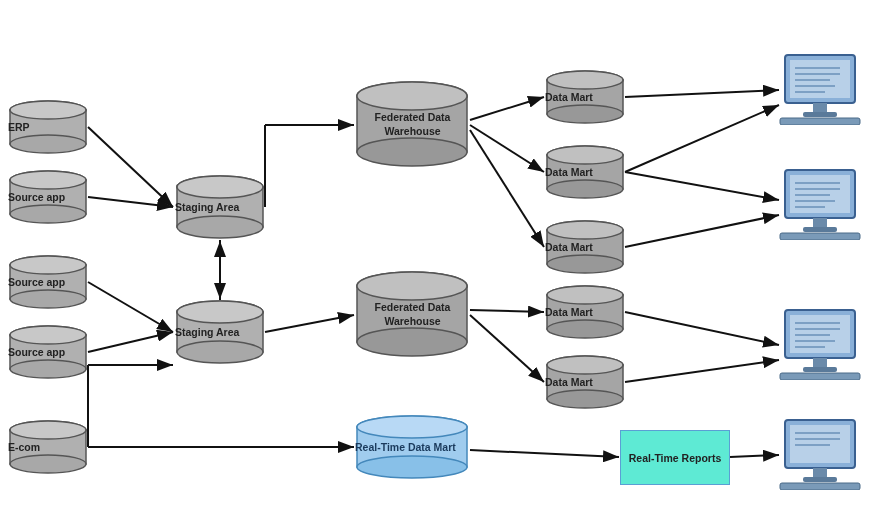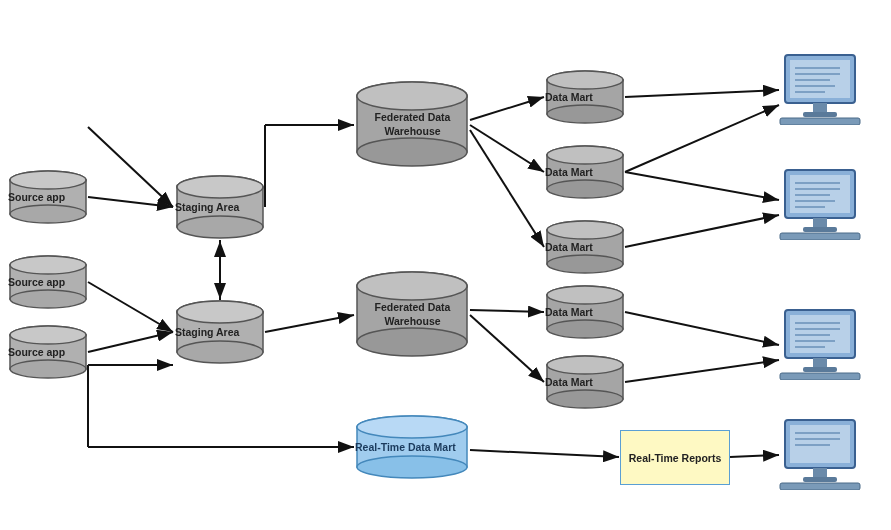--- a/index.html
+++ b/index.html
@@ -45,21 +45,21 @@
     .arrows-svg {
       position: absolute;
       top: 0; left: 0;
       width: 891px;
       height: 530px;
       pointer-events: none;
     }
     
     .rt-box {
       position: absolute;
-      background: #fef9c3;
+      background: #5eead4;
       border: 1.5px solid #5a9fd4;
       display: flex;
       align-items: center;
       justify-content: center;
       text-align: center;
       font-weight: bold;
       font-size: 10.5px;
       color: #222;
     }
   </style>
@@ -116,20 +116,29 @@
 
     <line x1="625" y1="312" x2="779" y2="345" stroke="#111" stroke-width="2" marker-end="url(#arrowhead)"></line>
 
     <line x1="625" y1="382" x2="779" y2="360" stroke="#111" stroke-width="2" marker-end="url(#arrowhead)"></line>
 
     <line x1="470" y1="450" x2="619" y2="457" stroke="#111" stroke-width="2" marker-end="url(#arrowhead)"></line>
 
     <line x1="730" y1="457" x2="779" y2="455" stroke="#111" stroke-width="2" marker-end="url(#arrowhead)"></line>
   </svg>
 
+  <div class="cylinder" style="left:8px;top:100px;width:80px;height:55px;">
+    <svg class="cyl-svg" width="80" height="55">
+      <ellipse cx="40" cy="10" rx="38" ry="9" fill="#a0a0a0" stroke="#555" stroke-width="1.5"></ellipse>
+      <rect x="2" y="10" width="76" height="34" fill="#b0b0b0" stroke="#555" stroke-width="1.5"></rect>
+      <ellipse cx="40" cy="44" rx="38" ry="9" fill="#a8a8a8" stroke="#555" stroke-width="1.5"></ellipse>
+      <ellipse cx="40" cy="10" rx="38" ry="9" fill="#c8c8c8" stroke="#555" stroke-width="1.5"></ellipse>
+    </svg>
+    <span class="cyl-label">ERP</span>
+  </div>
 
   <div class="cylinder" style="left:8px;top:170px;width:80px;height:55px;">
     <svg class="cyl-svg" width="80" height="55">
       <ellipse cx="40" cy="10" rx="38" ry="9" fill="#a0a0a0" stroke="#555" stroke-width="1.5"></ellipse>
       <rect x="2" y="10" width="76" height="34" fill="#b0b0b0" stroke="#555" stroke-width="1.5"></rect>
       <ellipse cx="40" cy="44" rx="38" ry="9" fill="#a8a8a8" stroke="#555" stroke-width="1.5"></ellipse>
       <ellipse cx="40" cy="10" rx="38" ry="9" fill="#c8c8c8" stroke="#555" stroke-width="1.5"></ellipse>
     </svg>
     <span class="cyl-label">Source app</span>
   </div>
@@ -147,20 +156,29 @@
   <div class="cylinder" style="left:8px;top:325px;width:80px;height:55px;">
     <svg class="cyl-svg" width="80" height="55">
       <ellipse cx="40" cy="10" rx="38" ry="9" fill="#a0a0a0" stroke="#555" stroke-width="1.5"></ellipse>
       <rect x="2" y="10" width="76" height="34" fill="#b0b0b0" stroke="#555" stroke-width="1.5"></rect>
       <ellipse cx="40" cy="44" rx="38" ry="9" fill="#a8a8a8" stroke="#555" stroke-width="1.5"></ellipse>
       <ellipse cx="40" cy="10" rx="38" ry="9" fill="#c8c8c8" stroke="#555" stroke-width="1.5"></ellipse>
     </svg>
     <span class="cyl-label">Source app</span>
   </div>
 
+  <div class="cylinder" style="left:8px;top:420px;width:80px;height:55px;">
+    <svg class="cyl-svg" width="80" height="55">
+      <ellipse cx="40" cy="10" rx="38" ry="9" fill="#a0a0a0" stroke="#555" stroke-width="1.5"></ellipse>
+      <rect x="2" y="10" width="76" height="34" fill="#b0b0b0" stroke="#555" stroke-width="1.5"></rect>
+      <ellipse cx="40" cy="44" rx="38" ry="9" fill="#a8a8a8" stroke="#555" stroke-width="1.5"></ellipse>
+      <ellipse cx="40" cy="10" rx="38" ry="9" fill="#c8c8c8" stroke="#555" stroke-width="1.5"></ellipse>
+    </svg>
+    <span class="cyl-label">E-com</span>
+  </div>
 
   <div class="cylinder" style="left:175px;top:175px;width:90px;height:65px;">
     <svg class="cyl-svg" width="90" height="65">
       <ellipse cx="45" cy="12" rx="43" ry="11" fill="#a0a0a0" stroke="#555" stroke-width="1.5"></ellipse>
       <rect x="2" y="12" width="86" height="40" fill="#b0b0b0" stroke="#555" stroke-width="1.5"></rect>
       <ellipse cx="45" cy="52" rx="43" ry="11" fill="#a8a8a8" stroke="#555" stroke-width="1.5"></ellipse>
       <ellipse cx="45" cy="12" rx="43" ry="11" fill="#c8c8c8" stroke="#555" stroke-width="1.5"></ellipse>
     </svg>
     <span class="cyl-label">Staging Area</span>
   </div>

